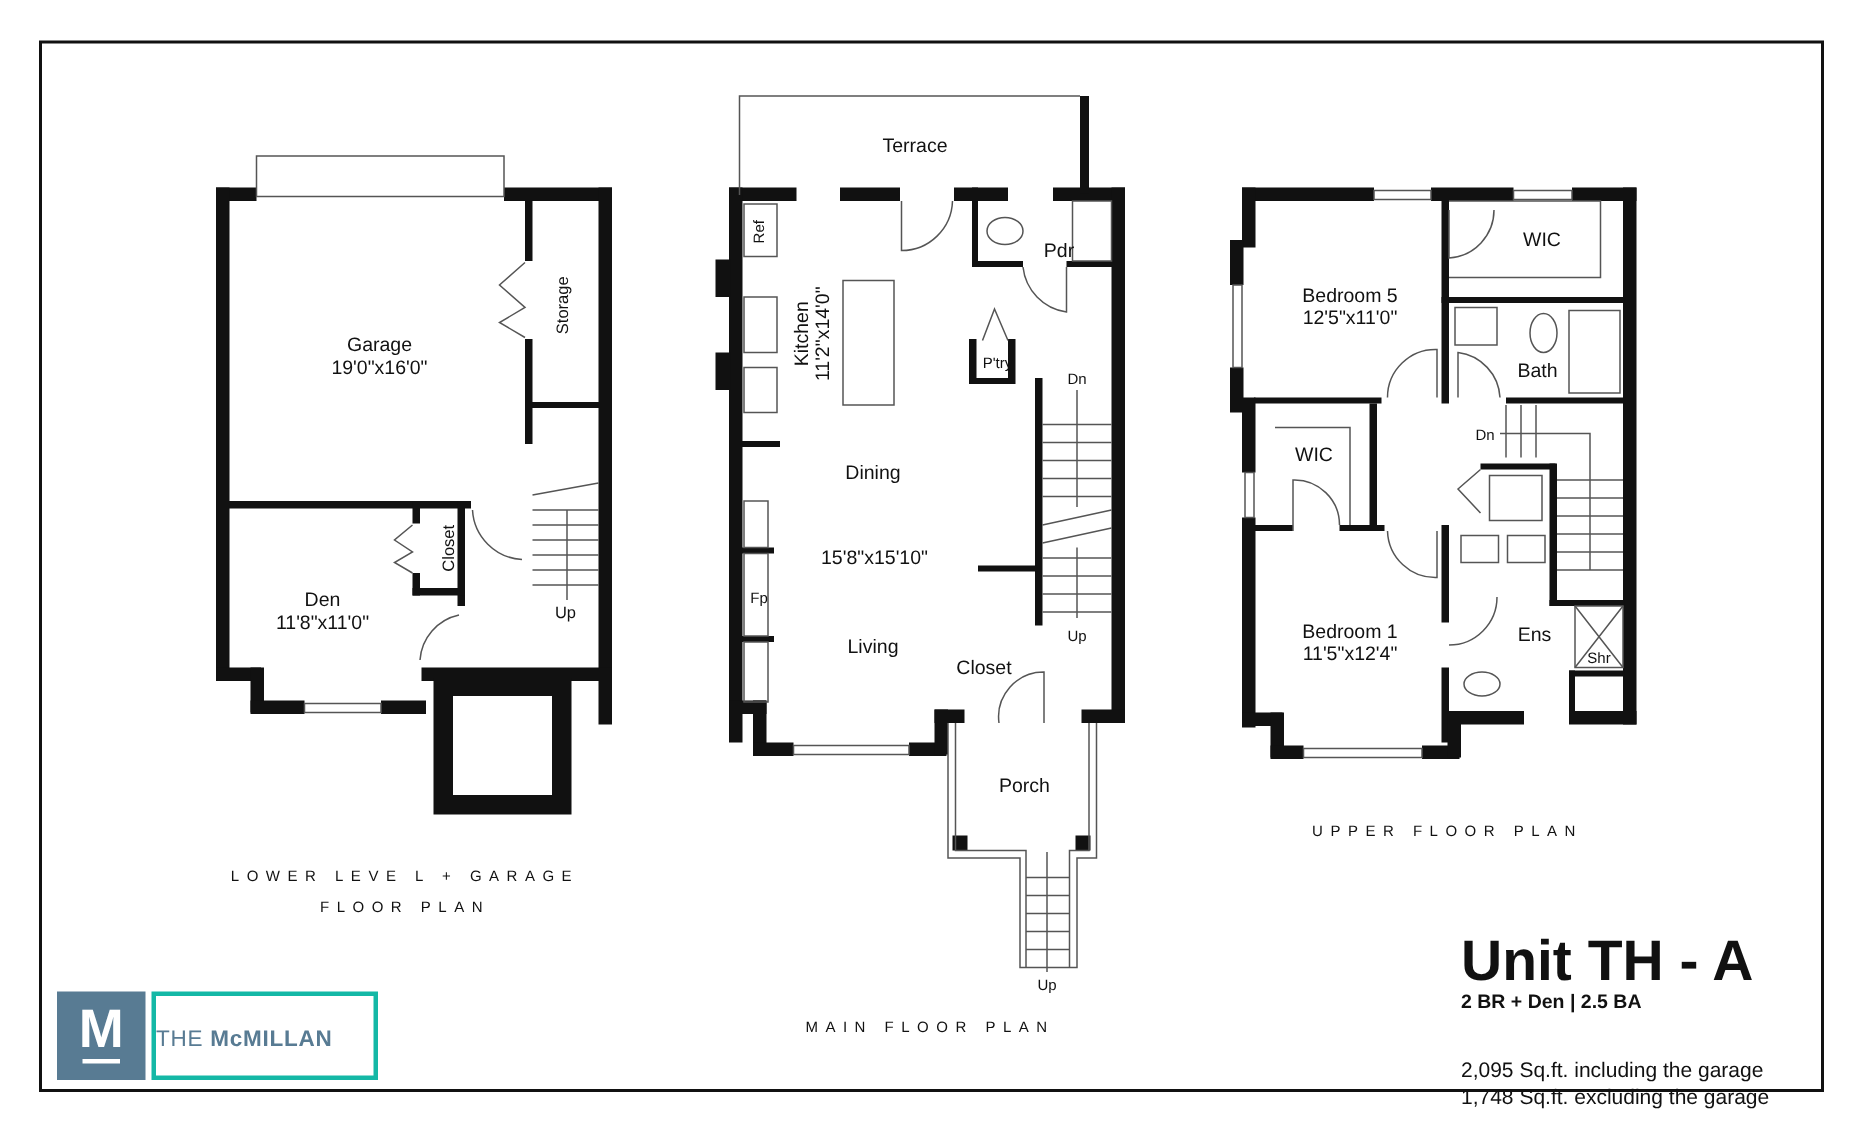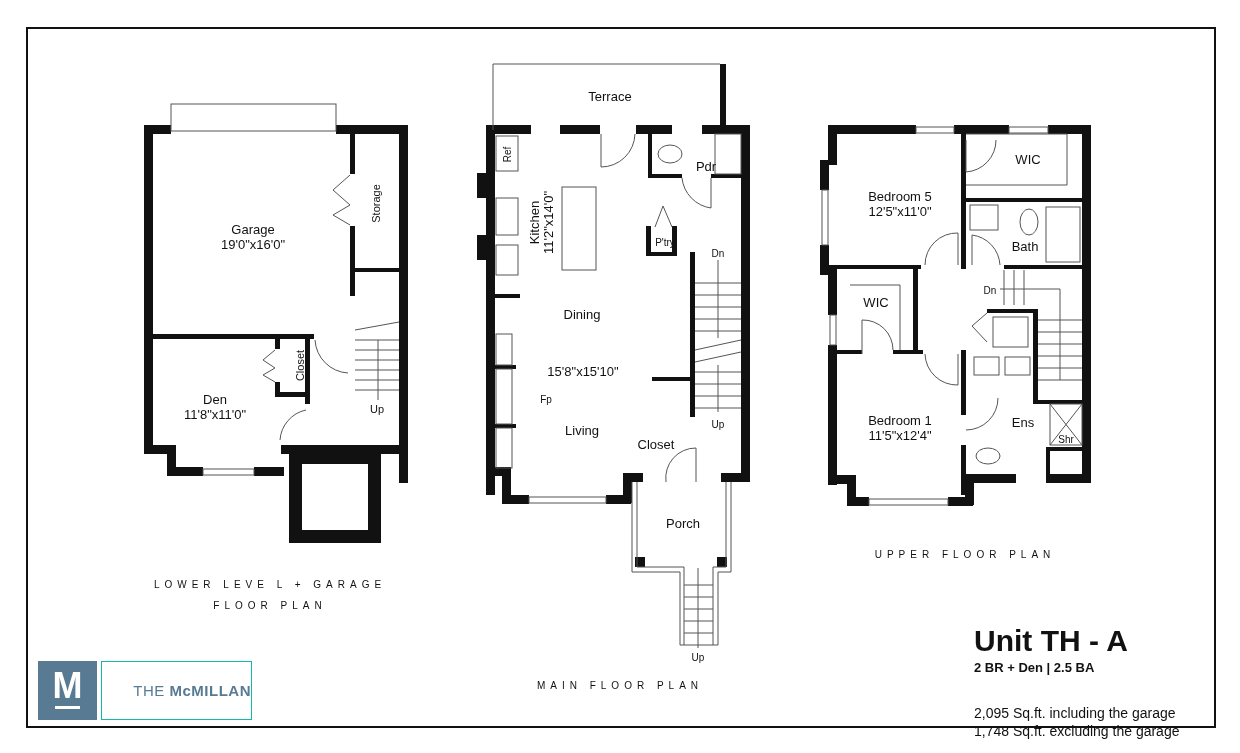--- a/index.html
+++ b/index.html
@@ -6,23 +6,23 @@
   body { width:1240px; height:753px; position:relative; overflow:hidden; font-family:"Liberation Sans", sans-serif; color:#111; }
   .frame { position:absolute; left:26px; top:27px; width:1190px; height:701px; border:2px solid #111; box-sizing:border-box; }
   svg.plan { position:absolute; left:0; top:0; }
   .lbl { position:absolute; font-size:13px; text-align:center; white-space:nowrap; line-height:15px; }
   .sm { font-size:11px; }
   .xs { font-size:10px; }
   .rot { transform:rotate(-90deg); transform-origin:center center; }
   .caption { position:absolute; font-size:10px; letter-spacing:5px; text-align:center; line-height:20px; white-space:nowrap; }
   .logo-m { position:absolute; left:38px; top:661px; width:59px; height:59px; background:#587b93; color:#fff; font-weight:bold; font-size:36px; text-align:center; line-height:50px; }
   .logo-m .bar { position:absolute; left:17px; top:45px; width:25px; height:3px; background:#fff; }
-  .logo-name { position:absolute; left:101px; top:661px; width:151px; height:59px; border:1px solid #14b8a6; box-sizing:border-box; color:#587b93; font-size:15px; line-height:57px; text-align:right; letter-spacing:0.5px; }
+  .logo-name { position:absolute; left:101px; top:661px; width:151px; height:59px; border:3px solid #14b8a6; box-sizing:border-box; color:#587b93; font-size:15px; line-height:57px; text-align:left; letter-spacing:0.5px; }
   .logo-name b { font-weight:bold; }
-  .unit-title { position:absolute; left:974px; top:624px; font-size:30px; font-weight:bold; line-height:34px; white-space:nowrap; }
+  .unit-title { position:absolute; left:974px; top:624px; font-size:38px; font-weight:bold; line-height:34px; white-space:nowrap; }
   .unit-sub { position:absolute; left:974px; top:660px; font-size:13px; font-weight:bold; line-height:15px; white-space:nowrap; }
   .unit-line { position:absolute; left:974px; font-size:14px; line-height:17px; white-space:nowrap;margin-top:28px; }
 </style>
 </head>
 <body>
 
 <div class="frame"></div>
 
 <svg class="plan" width="1240" height="753">
   <g fill="#111" stroke="none">
@@ -216,21 +216,21 @@
 
 <div class="lbl" style="left:560px;top:89px;width:100px;">Terrace</div>
 <div class="lbl xs rot" style="left:492px;top:147px;width:30px;">Ref</div>
 <div class="lbl rot" style="left:494px;top:215px;width:80px;">Kitchen</div>
 <div class="lbl rot" style="left:508px;top:215px;width:80px;">11'2"x14'0"</div>
 <div class="lbl" style="left:690px;top:147px;width:32px;margin-top:12px;">Pdr</div>
 <div class="lbl xs" style="left:650px;top:235px;width:30px;">P'try</div>
 <div class="lbl" style="left:550px;top:307px;width:64px;">Dining</div>
 <div class="lbl" style="left:540px;top:364px;width:86px;">15'8"x15'10"</div>
 <div class="lbl" style="left:550px;top:423px;width:64px;">Living</div>
-<div class="lbl xs" style="left:496px;top:392px;width:20px;margin-left:40px;">Fp</div>
+<div class="lbl xs" style="left:496px;top:392px;width:20px;">Fp</div>
 <div class="lbl" style="left:634px;top:437px;width:44px;">Closet</div>
 <div class="lbl" style="left:655px;top:516px;width:56px;">Porch</div>
 <div class="lbl xs" style="left:705px;top:246px;width:26px;">Dn</div>
 <div class="lbl xs" style="left:705px;top:417px;width:26px;">Up</div>
 <div class="lbl xs" style="left:685px;top:650px;width:26px;">Up</div>
 <div class="caption" style="left:470px;top:676px;width:300px;">MAIN FLOOR PLAN</div>
 
 <div class="lbl" style="left:845px;top:189px;width:110px;">Bedroom 5</div>
 <div class="lbl" style="left:845px;top:204px;width:110px;">12'5"x11'0"</div>
 <div class="lbl" style="left:1008px;top:152px;width:40px;">WIC</div>

